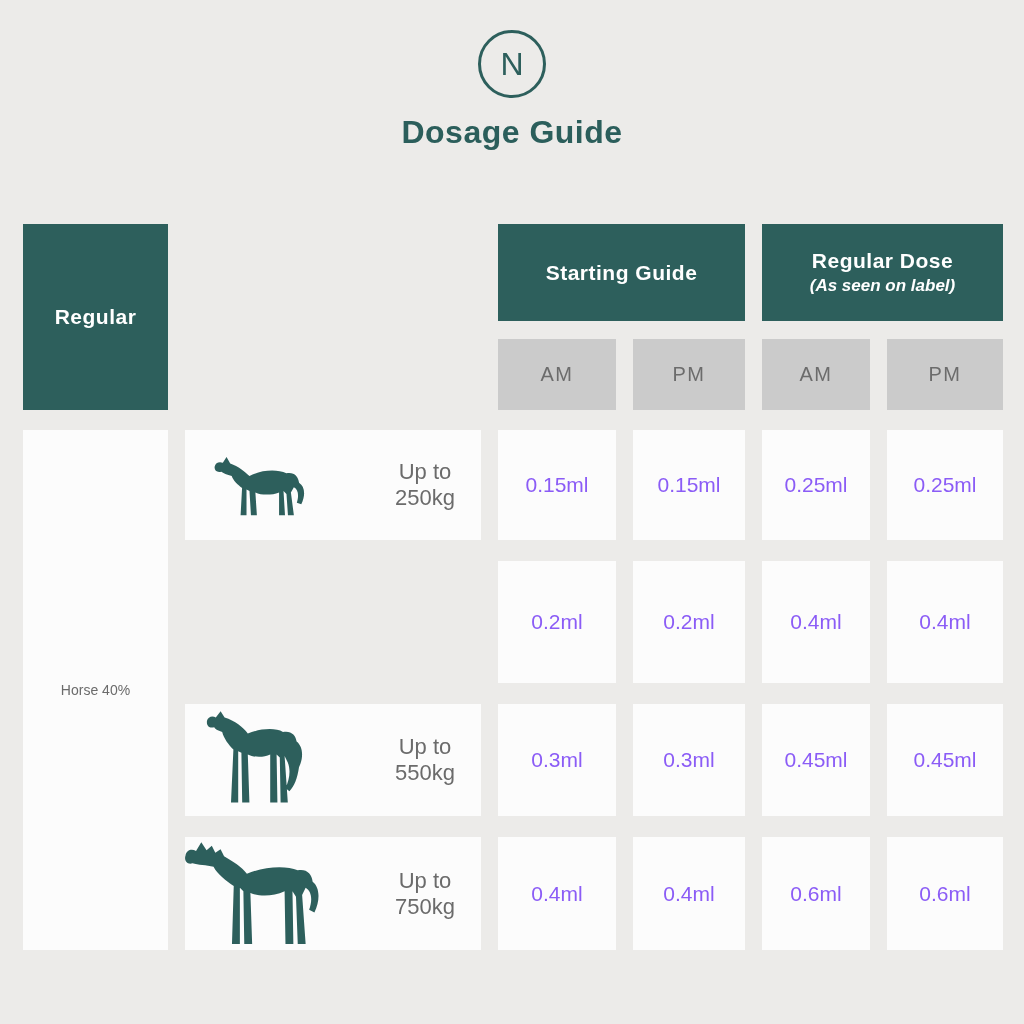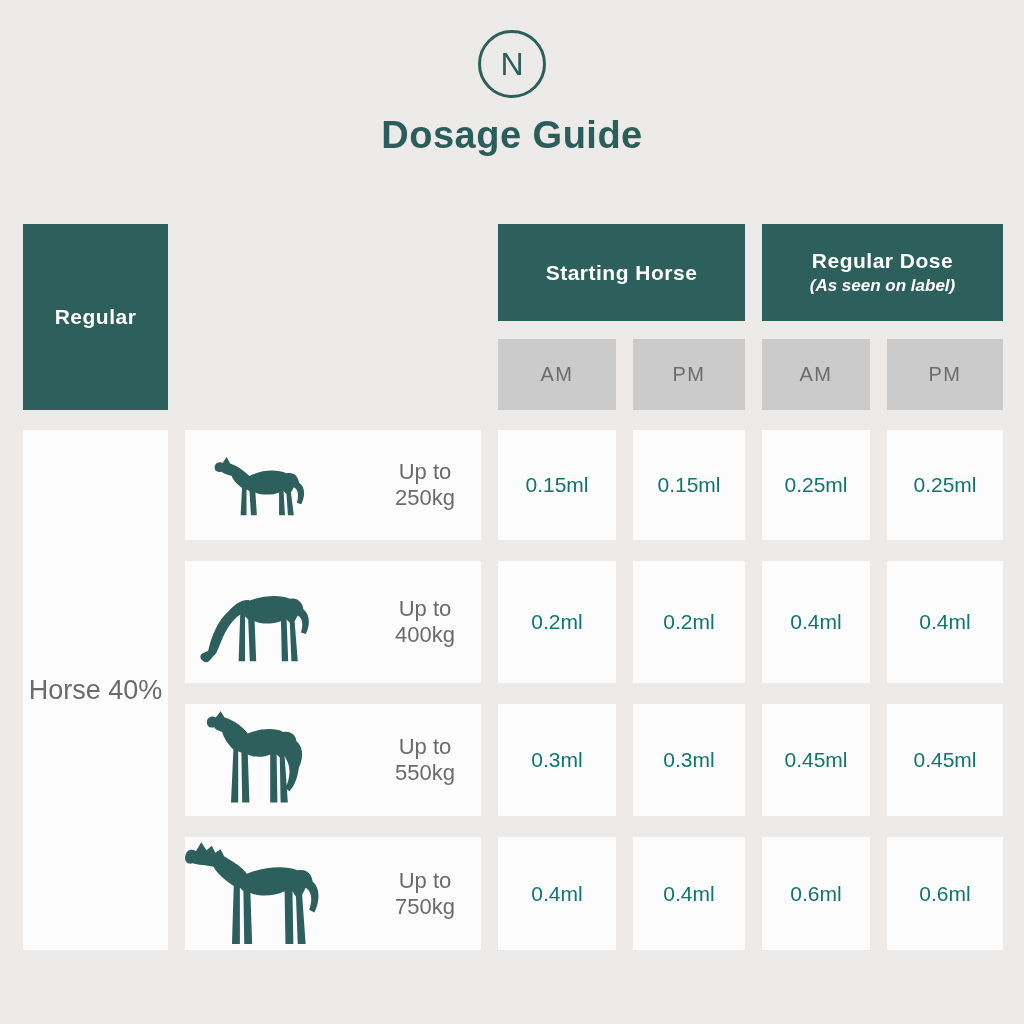--- a/index.html
+++ b/index.html
@@ -4,67 +4,67 @@
 <style>
   * { margin:0; padding:0; box-sizing:border-box; }
   html,body { width:1024px; height:1024px; }
   body { font-family:"Liberation Sans", sans-serif; }
   .page { position:relative; width:1024px; height:1024px; background:#ECEBE9; overflow:hidden; }
 
   .header { position:absolute; top:30px; left:0; width:100%; text-align:center; }
   .logo { width:68px; height:68px; border:3px solid #2D5F5C; border-radius:50%;
           margin:0 auto; display:flex; align-items:center; justify-content:center; background:transparent; }
   .logo-n { font-size:32px; color:#2D5F5C; font-weight:400; line-height:1; }
-  .title { margin-top:16px; font-size:38px; font-weight:700; color:#2B5E5B; letter-spacing:0.5px; }
+  .title { margin-top:16px; font-size:32px; font-weight:700; color:#2B5E5B; letter-spacing:0.5px; }
 
   .table { position:absolute; top:224px; left:23px; width:978px; }
 
   .thead { display:grid;
            grid-template-columns:145px 296px 118px 112px 108px 116px;
            grid-template-rows:97px 71px;
            column-gap:17px; row-gap:18px; }
   .th { background:#2D5F5C; color:#FFFFFF; display:flex; flex-direction:column;
         align-items:center; justify-content:center; font-weight:700; font-size:21px; letter-spacing:0.5px; }
   .th-tall { grid-row:1 / 3; }
   .note { font-size:17px; font-style:italic; font-weight:600; margin-top:3px; letter-spacing:0; }
   .subth { background:#CBCBCB; color:#6C6C6C; display:flex; align-items:center; justify-content:center;
            font-weight:400; font-size:20px; letter-spacing:1.5px; grid-row:2; }
 
   .tbody { margin-top:20px; display:grid;
            grid-template-columns:145px 296px 118px 112px 108px 116px;
            grid-template-rows:110px 122px 112px 113px;
            column-gap:17px; row-gap:21px; }
   .cell { background:#FCFCFC;gap:36px; }
   .product-cell { grid-row:1 / 5; grid-column:1; display:flex; align-items:center; justify-content:center;
-                  font-size:27px; color:#6B6B6B; }
+                  font-size:14px; color:#6B6B6B; }
   .weight-cell { grid-column:2; display:flex; align-items:center; overflow:visible; }
   .horse-box { width:148px; display:flex; align-items:center; justify-content:center; flex:none; }
   .weight-label { flex:1; text-align:center; font-size:22px; color:#6B6B6B; }
-  .value-cell { display:flex; align-items:center; justify-content:center; font-size:21px; color:#0f766e; }
+  .value-cell { display:flex; align-items:center; justify-content:center; font-size:21px; color:#8b5cf6; }
   .horse { fill:#2D5F5C; }
   .h1 { height:74px; } .h2 { height:88px; margin-left:-4px; } .h3 { height:104px; margin-left:-8px; } .h4 { height:114px; margin-left:-14px; }
 </style>
 </head>
 <body>
 
 <div class="page">
 
   <div class="header">
     <div class="logo">
       <span class="logo-n">N</span>
     </div>
     <div class="title">Dosage Guide</div>
   </div>
 
   <div class="table">
 
     <div class="thead">
       <div class="th th-tall">Regular</div>
       <div class="th" style="grid-column:3 / 5;">
-        <span>Starting Horse</span>
+        <span>Starting Guide</span>
       </div>
       <div class="th" style="grid-column:5 / 7;">
         <span>Regular Dose</span>
         <span class="note">(As seen on label)</span>
       </div>
       <div class="subth" style="grid-column:3;">AM</div>
       <div class="subth" style="grid-column:4;">PM</div>
       <div class="subth" style="grid-column:5;">AM</div>
       <div class="subth" style="grid-column:6;">PM</div>
     </div>
@@ -81,28 +81,20 @@
             <path d="M14,32 C8,34 4,30 5,25 C6,20 11,18 16,20 L21,12 L26,21 C37,25 46,32 52,38 C66,30 88,28 102,34 C112,32 118,38 119,47 C127,52 128,64 122,76 L116,74 C119,64 118,56 112,53 L108,60 L112,91 L104,91 L102,62 L98,58 L100,91 L92,91 L92,60 C82,64 68,64 60,60 L62,91 L54,91 L52,58 L48,56 L48,91 L40,91 L42,54 C36,50 30,44 28,38 C22,36 16,34 14,32 Z"></path>
           </svg>
         </span>
         <span class="weight-label">Up to 250kg</span>
       </div>
       <div class="cell value-cell" style="grid-row:1;grid-column:3;">0.15ml</div>
       <div class="cell value-cell" style="grid-row:1;grid-column:4;">0.15ml</div>
       <div class="cell value-cell" style="grid-row:1;grid-column:5;">0.25ml</div>
       <div class="cell value-cell" style="grid-row:1;grid-column:6;">0.25ml</div>
 
-      <div class="cell weight-cell" style="grid-row:2;">
-        <span class="horse-box">
-          <svg class="horse h2" viewBox="0 0 150 110" xmlns="http://www.w3.org/2000/svg">
-            <path d="M10,105 C4,103 2,97 7,94 L14,91 C18,73 26,53 40,41 C48,32 58,26 66,28 C82,22 104,20 116,26 C126,24 132,31 133,39 C141,45 142,58 136,70 L130,68 C133,58 132,50 126,47 L122,54 L126,104 L118,104 L116,56 L112,52 L114,104 L106,104 L105,54 C94,58 80,58 72,54 L74,104 L66,104 L64,52 L60,48 L60,104 L52,104 L54,46 C46,50 36,64 30,80 L24,94 L20,98 C16,104 12,106 10,105 Z"></path>
-          </svg>
-        </span>
-        <span class="weight-label">Up to 400kg</span>
-      </div>
       <div class="cell value-cell" style="grid-row:2;grid-column:3;">0.2ml</div>
       <div class="cell value-cell" style="grid-row:2;grid-column:4;">0.2ml</div>
       <div class="cell value-cell" style="grid-row:2;grid-column:5;">0.4ml</div>
       <div class="cell value-cell" style="grid-row:2;grid-column:6;">0.4ml</div>
 
       <div class="cell weight-cell" style="grid-row:3;">
         <span class="horse-box">
           <svg class="horse h3" viewBox="0 0 130 130" xmlns="http://www.w3.org/2000/svg">
             <path d="M14,24 C8,26 4,22 5,16 C6,11 12,9 16,12 L22,4 L27,12 C40,16 50,24 56,32 C70,26 90,24 100,30 C110,28 116,34 117,42 C125,48 126,62 120,74 C118,88 114,98 108,104 L103,100 C108,90 110,78 106,68 L102,60 L106,118 L97,118 L96,62 L92,58 L93,118 L84,118 L84,58 C76,62 64,62 56,58 L58,118 L49,118 L48,56 L44,54 L44,118 L35,118 L38,52 C32,46 26,38 24,30 C18,28 15,26 14,24 Z"></path>
           </svg>

